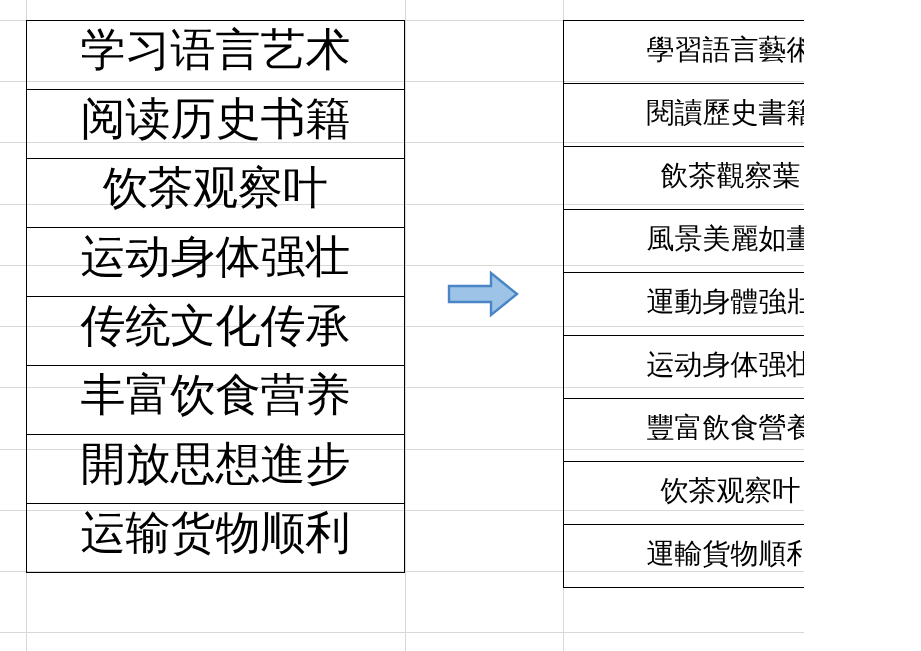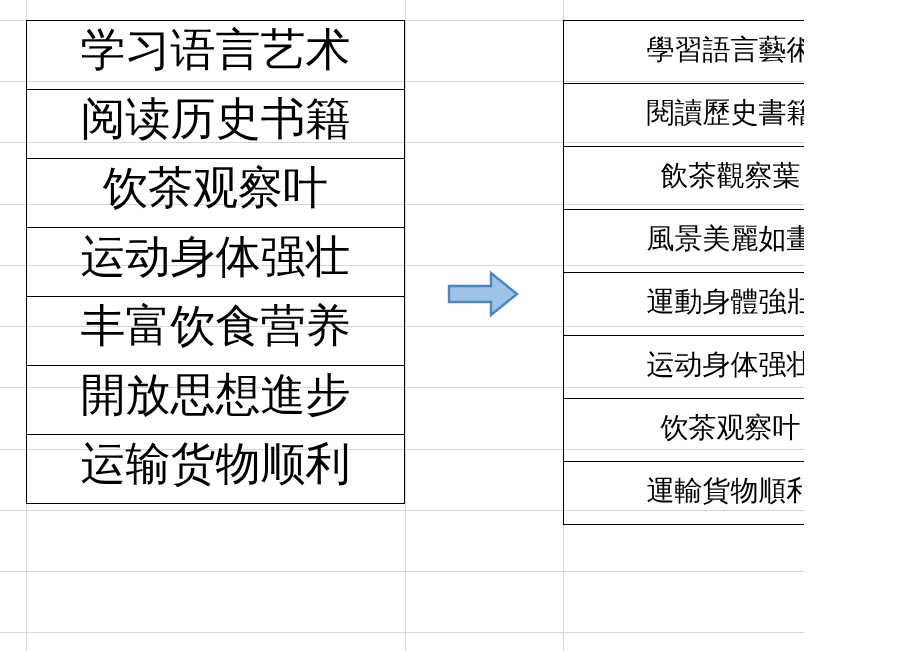--- a/index.html
+++ b/index.html
@@ -122,20 +122,23 @@
       <tr>
           <td><span class="cell-text">阅读历史书籍</span></td>
         </tr>
       <tr>
           <td><span class="cell-text">饮茶观察叶</span></td>
         </tr>
       <tr>
           <td><span class="cell-text">运动身体强壮</span></td>
         </tr>
       <tr>
+          <td><span class="cell-text">传统文化传承</span></td>
+        </tr>
+      <tr>
           <td><span class="cell-text">丰富饮食营养</span></td>
         </tr>
       <tr>
           <td><span class="cell-text">開放思想進步</span></td>
         </tr>
       <tr>
           <td><span class="cell-text">运输货物顺利</span></td>
         </tr>
     </tbody>
   </table>
@@ -160,20 +163,23 @@
       <tr>
           <td><span class="cell-text">風景美麗如畫</span></td>
         </tr>
       <tr>
           <td><span class="cell-text">運動身體強壯</span></td>
         </tr>
       <tr>
           <td><span class="cell-text">运动身体强壮</span></td>
         </tr>
       <tr>
+          <td><span class="cell-text">豐富飲食營養</span></td>
+        </tr>
+      <tr>
           <td><span class="cell-text">饮茶观察叶</span></td>
         </tr>
       <tr>
           <td><span class="cell-text">運輸貨物順利</span></td>
         </tr>
     </tbody>
   </table>
 
 </div>
 

